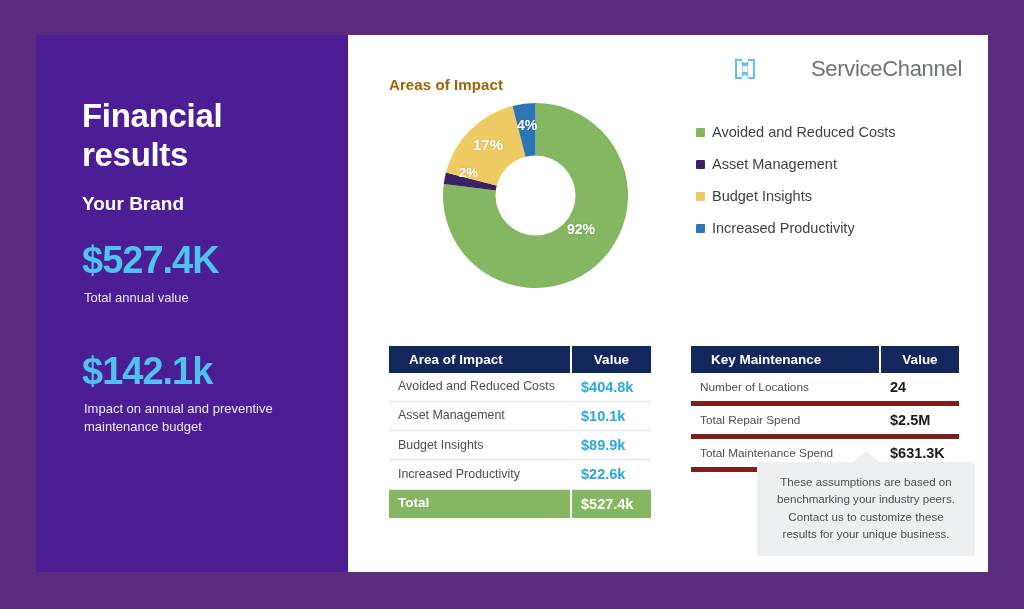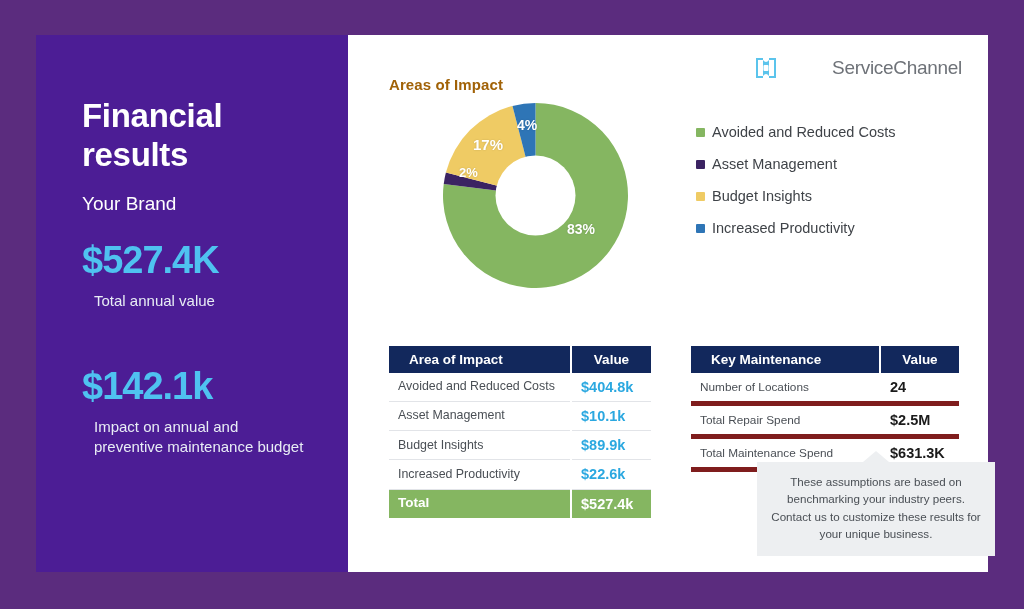--- a/index.html
+++ b/index.html
@@ -16,42 +16,42 @@
   
   #left-panel{
     width:312px;height:537px;background:#4c1d95;box-sizing:border-box;
     padding:62px 0 0 46px;color:#ffffff;flex:0 0 312px;
   }
   .fin-title{
     font-size:33px;font-weight:bold;line-height:1.18;letter-spacing:-0.3px;
     color:#ffffff;margin:0 0 18px 0;
   }
   .brand{
-    font-size:19px;font-weight:normal;color:#ffffff;margin:0 0 26px 0;
+    font-size:19px;font-weight:bold;color:#ffffff;margin:0 0 26px 0;
   }
   .big-number{
     font-size:38px;font-weight:bold;color:#4FC2F0;letter-spacing:-1px;
     line-height:1;margin:0 0 10px 0;
   }
   .sub-label{
-    font-size:15px;color:#E8EDF5;font-weight:normal;line-height:1.35;
-    margin:12px;max-width:215px;
+    font-size:13px;color:#E8EDF5;font-weight:normal;line-height:1.35;
+    margin:2px;max-width:215px;
   }
   .metric-gap{height:44px;}
   
   #right-panel{
     position:relative;flex:1;height:537px;background:#fff;
   }
   
   #logo{
     position:absolute;right:26px;top:21px;display:flex;align-items:center;gap:6px;
   }
   #logo .mark{width:24px;height:24px;display:block;}
   #logo .wordmark{
-    font-size:19px;color:#6E7278;letter-spacing:-0.3px;font-weight:normal;margin-left:48px;
+    font-size:22px;color:#6E7278;letter-spacing:-0.3px;font-weight:normal;margin-left:48px;
   }
   
   #chart-title{
     position:absolute;left:41px;top:41px;font-size:15px;font-weight:bold;
     color:#a16207;letter-spacing:0.1px;
   }
   
   #donut-wrap{position:absolute;left:95px;top:68px;width:185px;height:185px;}
   .slice-label{
     position:absolute;color:#ffffff;font-weight:bold;font-size:14px;
@@ -87,21 +87,21 @@
   #table-impact tr.total td{
     background:#85B661;color:#ffffff;font-weight:bold;font-size:13.5px;border-bottom:none;
   }
   #table-impact tr.total td.val{color:#ffffff;font-size:14.5px;}
   #table-assump{left:343px;top:311px;width:268px;}
   #table-assump td{border-bottom:5px solid #7f1d1d;}
   #table-assump td.val{color:#1A1A1A;font-weight:bold;font-size:14.5px;}
   #table-assump td:first-child{width:170px;font-size:11.8px;}
   
   #callout{
-    position:absolute;left:409px;top:427px;width:238px;
+    position:absolute;left:409px;top:427px;width:218px;
     background:#EDEFF1;padding:11px 13px 13px;box-sizing:border-box;
     font-size:11.6px;color:#4A4F55;line-height:1.5;text-align:center;
   }
   #callout:before{
     content:"";position:absolute;top:-11px;left:50%;transform:translateX(-50%);
     border-left:13px solid transparent;border-right:13px solid transparent;
     border-bottom:11px solid #EDEFF1;
   }
 </style>
 </head>
@@ -146,21 +146,21 @@
     <div id="donut-wrap">
       <svg width="185" height="185" viewBox="0 0 185 185">
         <g id="donut-slices">
             <path d="M 92.5 92.5 L 92.5 0 A 92.5 92.5 0 1 1 0.7293901284107989 80.9066758953019 Z" fill="#85B661"></path>
             <path d="M 92.5 92.5 L 0.7293901284107989 80.9066758953019 A 92.5 92.5 0 0 1 2.9060575956016095 69.49618543725099 Z" fill="#3B2362"></path>
             <path d="M 92.5 92.5 L 2.9060575956016095 69.49618543725099 A 92.5 92.5 0 0 1 69.49618543725089 2.906057595601638 Z" fill="#EFCB64"></path>
             <path d="M 92.5 92.5 L 69.49618543725089 2.906057595601638 A 92.5 92.5 0 0 1 92.4999999999999 0 Z" fill="#2E75B6"></path>
           </g>
         <circle cx="92.5" cy="92.5" r="40" fill="#ffffff"></circle>
       </svg>
-      <div class="slice-label" style="left:124px;top:118px;">83%</div>
+      <div class="slice-label" style="left:124px;top:118px;">92%</div>
       <div class="slice-label" style="left:16px;top:62px;font-size:13px;">2%</div>
       <div class="slice-label" style="left:30px;top:33px;font-size:15px;">17%</div>
       <div class="slice-label" style="left:74px;top:14px;">4%</div>
     </div>
 
     <div id="legend">
       <div class="legend-row">
         <span class="legend-sw" style="background:#85B661"></span>
         <span class="legend-text">Avoided and Reduced Costs</span>
       </div>

